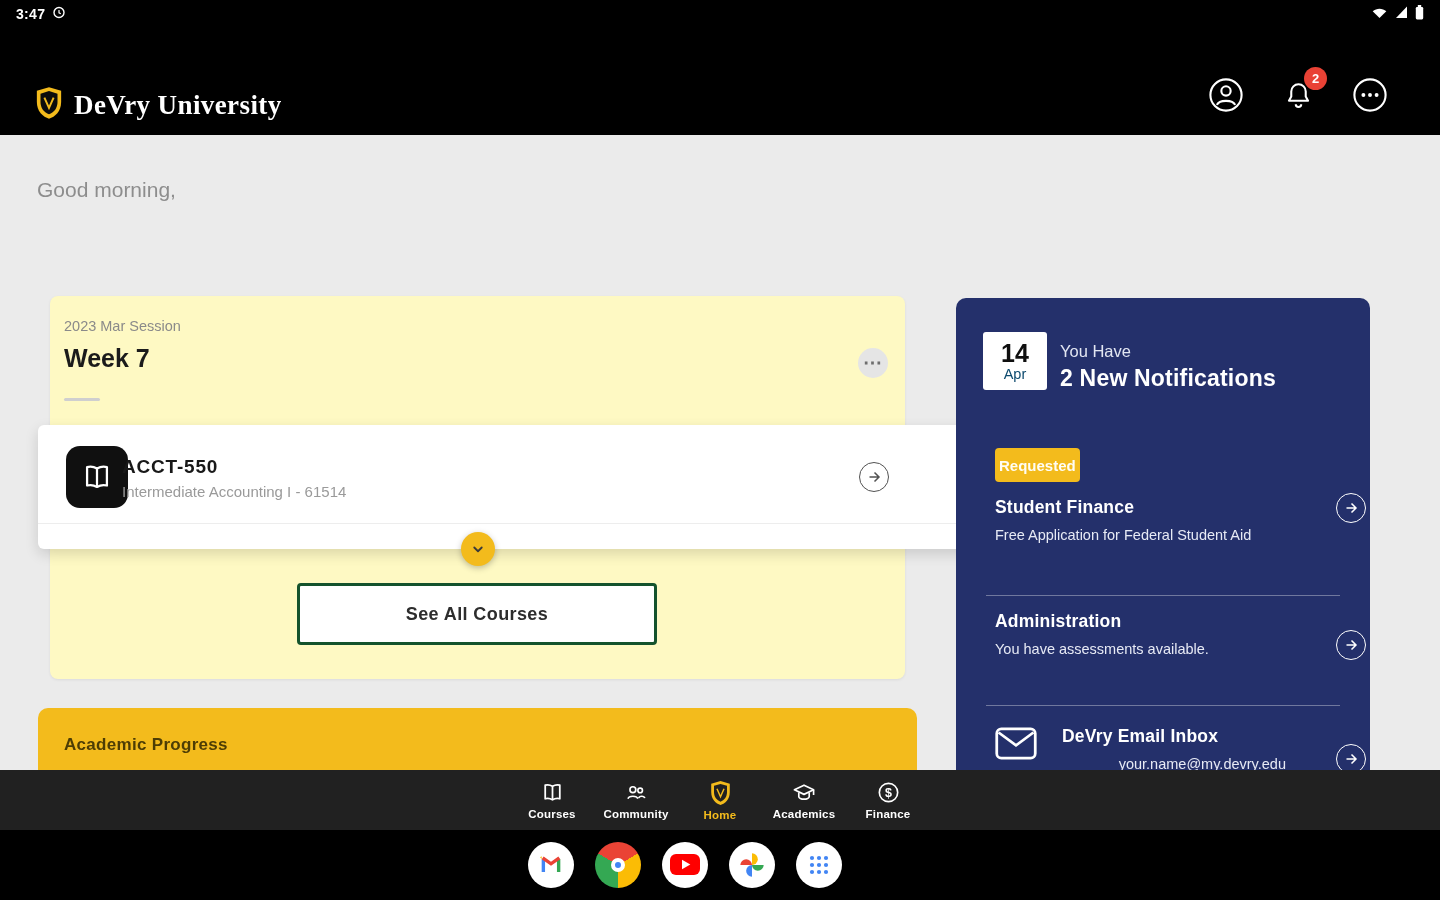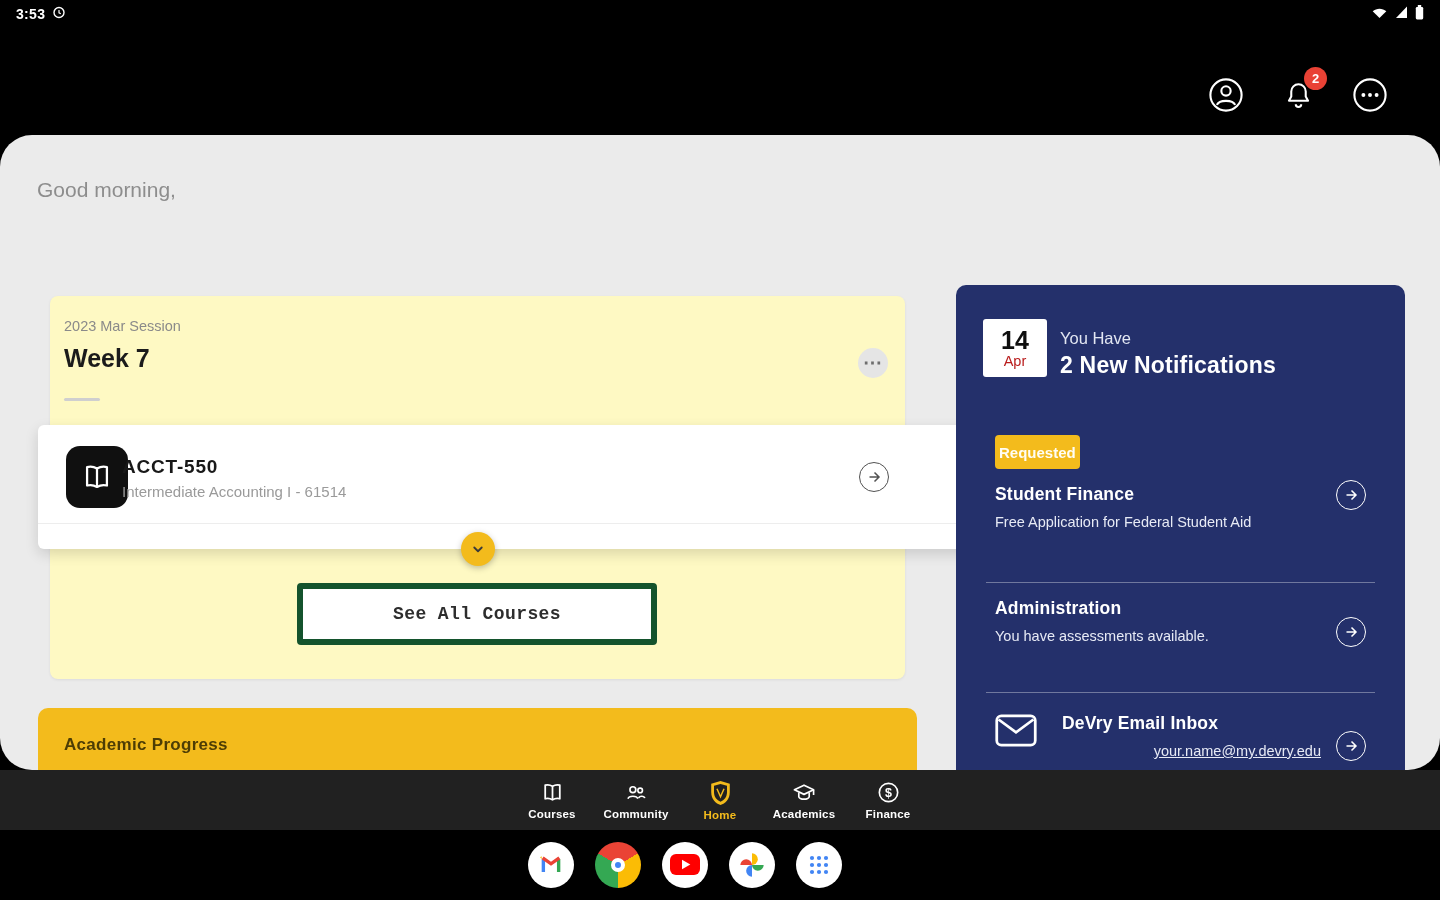--- a/index.html
+++ b/index.html
@@ -19,21 +19,21 @@
   .brand{position:absolute;left:34px;top:58px;display:flex;align-items:center;gap:10px;}
   .brand-name{font-family:"Liberation Serif",serif;font-weight:700;font-size:27px;color:#fff;letter-spacing:.4px;}
   .header-actions{position:absolute;right:52px;top:49px;display:flex;align-items:center;gap:36px;}
   .icon-btn{position:relative;width:36px;height:36px;background:none;border:none;padding:0;cursor:pointer;
             display:flex;align-items:center;justify-content:center;}
   .notif-badge{position:absolute;top:-10px;right:-11px;min-width:23px;height:23px;border-radius:12px;
                background:var(--badge-red,#E94235);color:#fff;font-size:13px;font-weight:700;
                display:flex;align-items:center;justify-content:center;padding:0 5px;}
 
   
-  .main{position:absolute;top:135px;left:0;right:0;height:635px;background:var(--bg,#EBEBEB);overflow:hidden;border-radius:32px;}
+  .main{position:absolute;top:135px;left:0;right:0;height:635px;background:var(--bg,#EBEBEB);overflow:hidden;}
   .greet-small{position:absolute;left:37px;top:43px;font-size:21px;color:#8d8d8d;}
   .greet-big{position:absolute;left:34px;top:67px;font-size:40px;font-weight:700;color:#151515;letter-spacing:.3px;}
 
   
   .session-card{position:absolute;left:50px;top:161px;width:855px;height:383px;background:#fef9c3;
                 border-radius:8px;box-shadow:0 1px 3px rgba(0,0,0,.07);}
   .session-label{position:absolute;left:14px;top:22px;font-size:14.5px;color:#8a8a8a;}
   .week-title{position:absolute;left:14px;top:48px;font-size:25px;font-weight:700;color:#1b1b1b;}
   .week-underline{position:absolute;left:14px;top:102px;width:36px;height:3px;background:#cfcfcf;border-radius:2px;}
   .card-menu-btn{position:absolute;left:808px;top:52px;width:30px;height:30px;border-radius:50%;
@@ -46,35 +46,35 @@
   .course-code{position:absolute;left:84px;top:31px;font-size:19px;font-weight:700;letter-spacing:.8px;color:#181818;}
   .course-sub{position:absolute;left:84px;top:58px;font-size:15px;color:#9a9a9a;}
   .circle-arrow{width:30px;height:30px;border-radius:50%;display:flex;align-items:center;justify-content:center;
                 background:none;cursor:pointer;}
   .circle-arrow.dark{border:1.6px solid #525252;color:#525252;position:absolute;left:821px;top:37px;}
   .course-divider{position:absolute;left:0;right:0;bottom:25px;height:1px;background:#ededed;}
   .chevron-btn{position:absolute;left:50%;margin-left:-17px;top:236px;width:34px;height:34px;border-radius:50%;
                background:var(--gold,#F3BB1C);border:none;cursor:pointer;display:flex;align-items:center;
                justify-content:center;box-shadow:0 2px 6px rgba(0,0,0,.25);}
   .see-all-btn{position:absolute;left:247px;top:287px;width:360px;height:62px;background:#fff;
-               border:6px solid #14532d;border-radius:4px;font-family:Liberation Mono, monospace;
+               border:3px solid #14532d;border-radius:4px;font-family:Liberation Sans, sans-serif;
                font-size:18px;font-weight:700;color:#2d2d2d;letter-spacing:.4px;cursor:pointer;}
 
   
   .banner{position:absolute;left:38px;top:573px;width:879px;height:80px;background:var(--gold,#F3BB1C);
           border-radius:10px 10px 0 0;cursor:pointer;padding-left:48px;}
   .banner-title{position:absolute;left:26px;top:27px;font-size:17px;font-weight:600;color:#4d3d05;letter-spacing:.3px;}
 
   
-  .panel{position:absolute;left:956px;top:150px;width:449px;height:520px;background:var(--navy,#24306B);
+  .panel{position:absolute;left:956px;top:163px;width:414px;height:520px;background:var(--navy,#24306B);
          border-radius:10px;color:#fff;}
   .datebox{position:absolute;left:27px;top:34px;width:64px;height:58px;background:#fff;border-radius:3px;
            display:flex;flex-direction:column;align-items:center;justify-content:center;color:#0f0f0f;}
   .datebox-day{font-size:25px;font-weight:800;line-height:26px;}
-  .datebox-month{font-size:14.5px;font-weight:400;color:#b91c1c;}
+  .datebox-month{font-size:14.5px;font-weight:400;color:#0c4a6e;}
   .panel-intro{position:absolute;left:104px;top:44px;font-size:16.5px;color:#e2e6f2;}
   .panel-title{position:absolute;left:104px;top:67px;font-size:23px;font-weight:700;letter-spacing:.2px;}
   .chip{position:absolute;left:39px;top:150px;height:34px;padding:0 4px;background:var(--gold,#F3BB1C);
         border-radius:4px;display:flex;align-items:center;font-size:15px;font-weight:700;color:#fffdf4;}
   .p-title{font-size:17.5px;font-weight:700;letter-spacing:.2px;}
   .p-sub{font-size:14.5px;color:#e7eaf5;margin-top:9px;}
   .p-item{position:absolute;left:39px;right:84px;cursor:pointer;}
   .p-item.one{top:199px;}
   .p-item.two{top:313px;}
   .p-item.three{top:428px;left:106px;}
@@ -104,21 +104,21 @@
   .chrome{background:conic-gradient(from -60deg,#EA4335 0 120deg,#FBBC05 120deg 240deg,#34A853 240deg 360deg);}
   .chrome-hub{width:14px;height:14px;border-radius:50%;background:#4285F4;border:4px solid #fff;}
 </style>
 </head>
 <body>
 
 <div class="screen">
 
   <div class="status-bar">
     <div class="status-left">
-      <span class="status-time">3:53</span>
+      <span class="status-time">3:47</span>
       <span>
         <svg width="14" height="14" viewBox="0 0 14 14">
             <circle cx="7" cy="7.5" r="5" fill="none" stroke="#fff" stroke-width="1.4"></circle>
             <path d="M7 5v2.8l1.8.9" fill="none" stroke="#fff" stroke-width="1.2"></path>
           </svg>
       </span>
     </div>
     <div class="status-right">
       <span>
         <svg width="17" height="14" viewBox="0 0 16 14">
@@ -133,20 +133,30 @@
       <span>
         <svg width="9" height="15" viewBox="0 0 9 15">
             <rect x="2.8" y="0" width="3.4" height="2" fill="#fff"></rect>
             <rect x="0.8" y="2" width="7.4" height="12.4" rx="1.3" fill="#fff"></rect>
           </svg>
       </span>
     </div>
   </div>
 
   <header class="app-header">
+    <div class="brand">
+      <span>
+        <svg width="30" height="34" viewBox="0 0 24 28">
+            <path d="M12 1L22 4v9c0 8-5 12.4-10 14C7 25.4 2 21 2 13V4z" fill="#F3BB1C"></path>
+            <path d="M12 4.2L19 6.3V13c0 5.6-3.1 8.9-7 10.3C8.1 21.9 5 18.6 5 13V6.3z" fill="#0c0c0c"></path>
+            <path d="M8.2 9.5L12 18l3.8-8.5" fill="none" stroke="#F3BB1C" stroke-width="1.6"></path>
+          </svg>
+      </span>
+      <span class="brand-name">DeVry University</span>
+    </div>
     <div class="header-actions">
       <button class="icon-btn">
         <svg width="36" height="36" viewBox="0 0 24 24">
             <circle cx="12" cy="12" r="10.4" fill="none" stroke="#fff" stroke-width="1.4"></circle>
             <circle cx="12" cy="9.3" r="3.1" fill="none" stroke="#fff" stroke-width="1.4"></circle>
             <path d="M5.9 18.6c1.5-3.6 10.7-3.6 12.2 0" fill="none" stroke="#fff" stroke-width="1.4"></path>
           </svg>
       </button>
       <button class="icon-btn">
         <svg width="31" height="31" viewBox="0 0 24 24">

